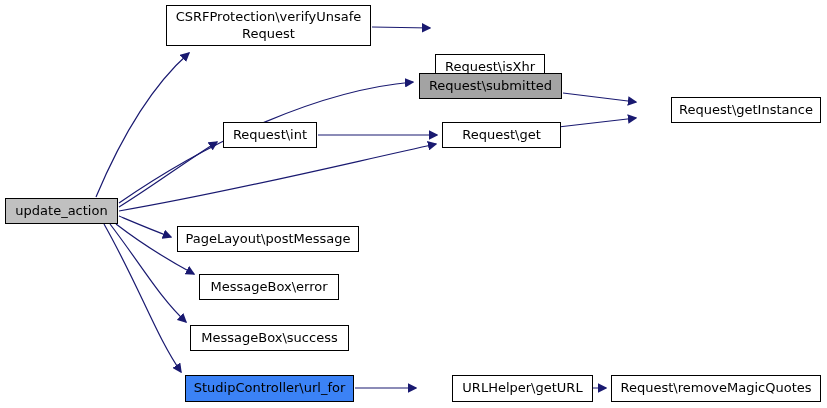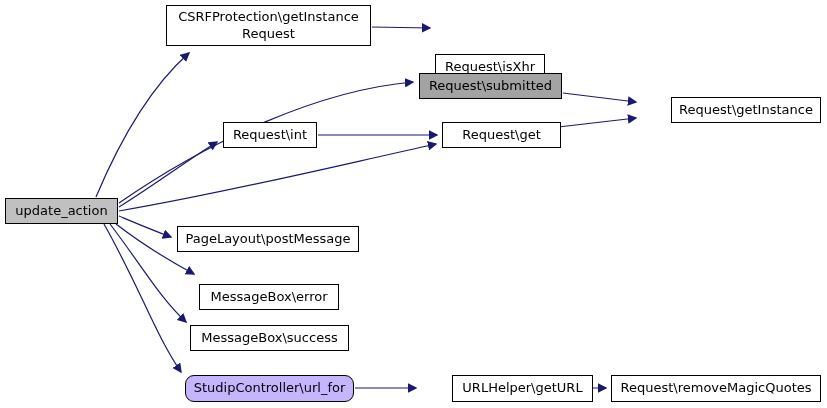--- a/index.html
+++ b/index.html
@@ -72,48 +72,48 @@
       <path class="edge" d="M 318,135 L 437,135" stroke="#191970" marker-end="url(#arrowhead)"></path>
       <path class="edge" d="M 541,129 L 636,118" stroke="#191970" marker-end="url(#arrowhead)"></path>
       <path class="edge" d="M 355,388 L 416,388" stroke="#191970" marker-end="url(#arrowhead)"></path>
       <path class="edge" d="M 563,388 L 606,388" stroke="#191970" marker-end="url(#arrowhead)"></path>
     </svg>
   <div id="nodes-layer">
       <div class="node highlight" style="left: 5px; top: 198px; width: 113px; height: 26px; border-color: rgb(0, 0, 0); background: rgb(192, 192, 192); justify-content: center;">
         <span class="node-line">update_action</span>
       </div>
       <div class="node" style="left: 166px; top: 5px; width: 205px; height: 41px; border-color: rgb(0, 0, 0); background: rgb(255, 255, 255);">
-        <span class="node-line">CSRFProtection\getInstance</span>
+        <span class="node-line">CSRFProtection\verifyUnsafe</span>
         <span class="node-line">Request</span>
       </div>
       <div class="node" style="left: 435px; top: 15px; width: 110px; height: 26px; border-color: rgb(0, 0, 0); background: rgb(255, 255, 255); margin-top: 39px;">
         <span class="node-line">Request\isXhr</span>
       </div>
       <div class="node" style="left: 419px; top: 73px; width: 143px; height: 26px; border-color: rgb(0, 0, 0); background: #a3a3a3;">
         <span class="node-line">Request\submitted</span>
       </div>
       <div class="node" style="left: 641px; top: 97px; width: 150px; height: 26px; border-color: rgb(0, 0, 0); background: rgb(255, 255, 255); margin-left: 30px;">
         <span class="node-line">Request\getInstance</span>
       </div>
       <div class="node" style="left: 223px; top: 122px; width: 94px; height: 26px; border-color: rgb(0, 0, 0); background: rgb(255, 255, 255);">
         <span class="node-line">Request\int</span>
       </div>
       <div class="node" style="left: 442px; top: 122px; width: 119px; height: 26px; border-color: rgb(0, 0, 0); background: rgb(255, 255, 255);">
         <span class="node-line">Request\get</span>
       </div>
       <div class="node" style="left: 177px; top: 226px; width: 182px; height: 26px; border-color: rgb(0, 0, 0); background: rgb(255, 255, 255);">
         <span class="node-line">PageLayout\postMessage</span>
       </div>
-      <div class="node" style="left: 199px; top: 284px; width: 140px; height: 26px; border-color: rgb(0, 0, 0); background: rgb(255, 255, 255);">
+      <div class="node" style="left: 199px; top: 274px; width: 140px; height: 26px; border-color: rgb(0, 0, 0); background: rgb(255, 255, 255);">
         <span class="node-line">MessageBox\error</span>
       </div>
       <div class="node" style="left: 190px; top: 325px; width: 159px; height: 26px; border-color: rgb(0, 0, 0); background: rgb(255, 255, 255);">
         <span class="node-line">MessageBox\success</span>
       </div>
-      <div class="node" style="left: 185px; top: 375px; width: 169px; height: 27px; border-color: rgb(0, 0, 0); background: #c4b5fd; border-radius: 9px;">
+      <div class="node" style="left: 185px; top: 375px; width: 169px; height: 27px; border-color: rgb(0, 0, 0); background: #3b82f6;">
         <span class="node-line">StudipController\url_for</span>
       </div>
       <div class="node" style="left: 421px; top: 375px; width: 141px; height: 27px; border-color: rgb(0, 0, 0); background: rgb(255, 255, 255); margin-left: 31px;">
         <span class="node-line">URLHelper\getURL</span>
       </div>
       <div class="node" style="left: 611px; top: 375px; width: 210px; height: 27px; border-color: rgb(0, 0, 0); background: rgb(255, 255, 255);">
         <span class="node-line">Request\removeMagicQuotes</span>
       </div>
     </div>
 </div>

